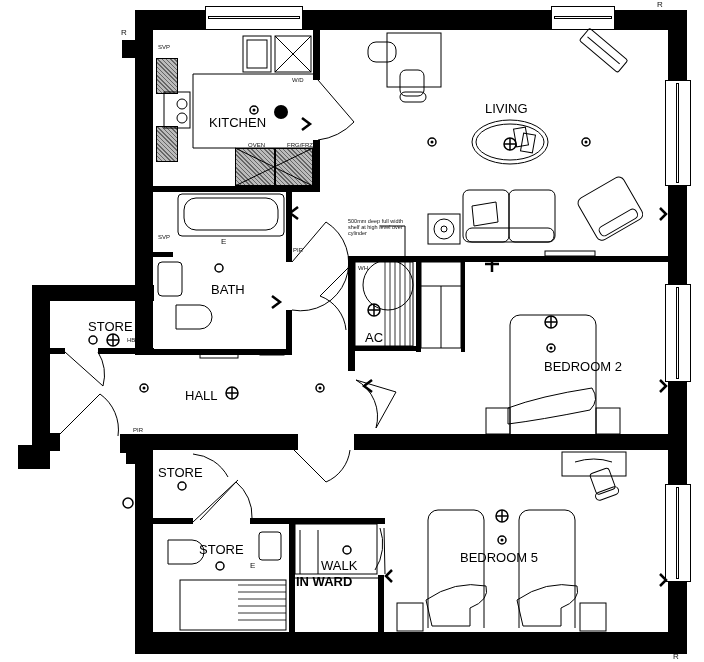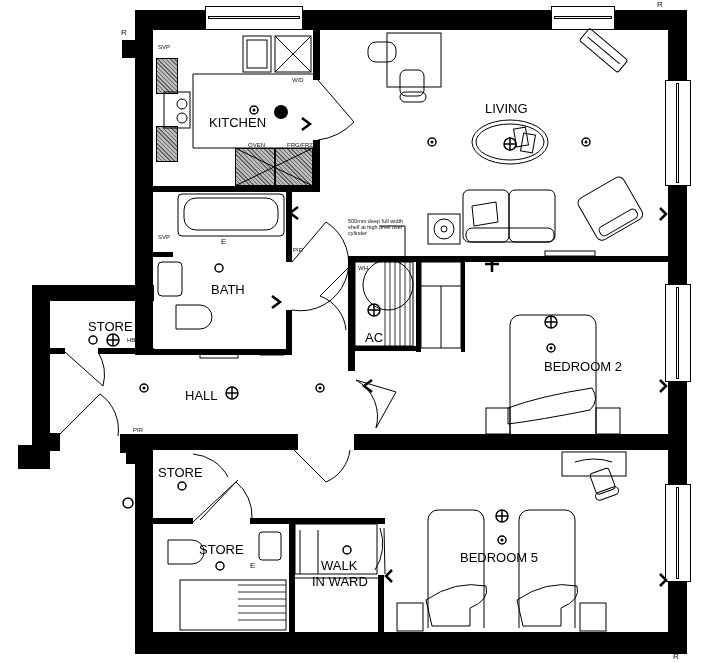--- a/index.html
+++ b/index.html
@@ -268,21 +268,21 @@
 <span class="lbl" style="left:209px;top:116px;">KITCHEN</span>
 <span class="lbl" style="left:485px;top:102px;">LIVING</span>
 <span class="lbl" style="left:211px;top:283px;">BATH</span>
 <span class="lbl" style="left:88px;top:320px;">STORE</span>
 <span class="lbl" style="left:185px;top:389px;">HALL</span>
 <span class="lbl" style="left:365px;top:331px;">AC</span>
 <span class="lbl" style="left:512px;top:360px;padding-left:32px;">BEDROOM 2</span>
 <span class="lbl" style="left:158px;top:466px;">STORE</span>
 <span class="lbl" style="left:199px;top:543px;">STORE</span>
 <span class="lbl" style="left:321px;top:559px;text-align:right;">WALK</span>
-<span class="lbl" style="left:312px;top:575px;">IN WARD</span>
+<span class="lbl" style="left:296px;top:575px;font-weight:bold;">IN WARD</span>
 <span class="lbl" style="left:460px;top:551px;">BEDROOM 5</span>
 
 <span class="tiny" style="left:158px;top:44px;">SVP</span>
 <span class="tiny" style="left:158px;top:234px;">SVP</span>
 <span class="tiny" style="left:292px;top:77px;">W/D</span>
 <span class="tiny" style="left:248px;top:142px;">OVEN</span>
 <span class="tiny" style="left:287px;top:142px;">FRG/FRZ</span>
 <span class="tiny" style="left:293px;top:247px;">PIR</span>
 <span class="tiny" style="left:133px;top:427px;">PIR</span>
 <span class="tiny" style="left:221px;top:239px;font-size:8px;">E</span>

